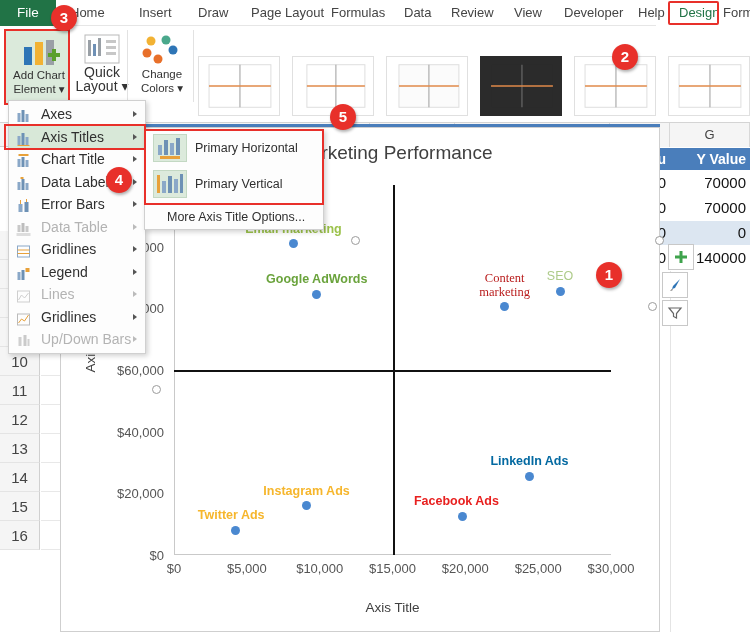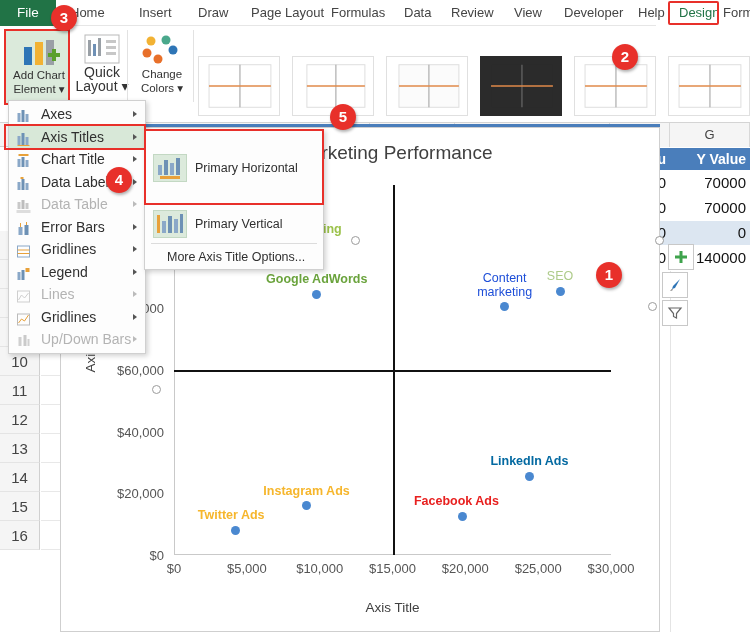--- a/index.html
+++ b/index.html
@@ -101,21 +101,21 @@
   }
 
   
   .submenu {
     position: absolute; left: 144px; top: 129px; width: 180px;
     background: #fdfdfd; border: 1px solid #d0d0d0;
     box-shadow: 2px 2px 5px rgba(0,0,0,.18); z-index: 42;
   }
   .sub-item {
     position: relative; height: 36px; line-height: 36px;
-    padding-left: 50px; font-size: 12.5px; color: #2f2f2f; margin-top: 20px;
+    padding-left: 50px; font-size: 12.5px; color: #2f2f2f;
   }
   .sub-icon {
     position: absolute; left: 8px; top: 4px; width: 34px; height: 28px;
     background: #dceadc; border: 1px solid #c3d8c3;
   }
   .sub-sep { height: 1px; background: #dcdcdc; margin: 1px 6px; }
   .sub-more { height: 24px; line-height: 24px; padding-left: 22px;
               font-size: 12.5px; color: #2f2f2f; }
   .submenu-box {
     position: absolute; left: 144px; top: 129px; width: 180px; height: 76px;
@@ -403,21 +403,21 @@
       <div class="plot-border-left"></div>
       <div class="plot-border-bottom"></div>
       <div class="quad-v"></div>
       <div class="quad-h"></div>
       <div id="dots">
           <div class="dot" style="left: 119.447px; top: 58.5833px; background: rgb(74, 136, 208);"></div>
           <div class="dlabel" style="left: 119.447px; top: 36.5833px; color: rgb(155, 194, 74);">Email marketing</div>
           <div class="dot" style="left: 142.753px; top: 109.458px; background: rgb(74, 136, 208);"></div>
           <div class="dlabel" style="left: 142.753px; top: 87.4583px; color: rgb(106, 163, 60);">Google AdWords</div>
           <div class="dot" style="left: 330.663px; top: 121.792px; background: rgb(74, 136, 208);"></div>
-          <div class="dlabel soft" style="left: 330.663px; top: 85.7917px; color: #1d4ed8; white-space: normal; width: 70px;">Content marketing</div>
+          <div class="dlabel soft" style="left: 330.663px; top: 85.7917px; color: #b91c1c; white-space: normal; width: 70px; font-family: Liberation Serif, serif;">Content marketing</div>
           <div class="dot" style="left: 386.017px; top: 106.375px; background: rgb(74, 136, 208);"></div>
           <div class="dlabel soft" style="left: 386.017px; top: 84.375px; color: rgb(174, 203, 138);">SEO</div>
           <div class="dot" style="left: 61.18px; top: 345.333px; background: rgb(74, 136, 208);"></div>
           <div class="dlabel" style="left: 57.18px; top: 323.333px; color: rgb(246, 182, 44);">Twitter Ads</div>
           <div class="dot" style="left: 132.557px; top: 320.667px; background: rgb(74, 136, 208);"></div>
           <div class="dlabel" style="left: 132.557px; top: 298.667px; color: rgb(246, 182, 44);">Instagram Ads</div>
           <div class="dot" style="left: 288.42px; top: 331.458px; background: rgb(74, 136, 208);"></div>
           <div class="dlabel" style="left: 282.42px; top: 309.458px; color: rgb(232, 32, 31);">Facebook Ads</div>
           <div class="dot" style="left: 355.427px; top: 291.375px; background: rgb(74, 136, 208);"></div>
           <div class="dlabel" style="left: 355.427px; top: 269.375px; color: #0369a1;">LinkedIn Ads</div>
@@ -487,32 +487,32 @@
               <rect x="5" y="3" width="3" height="10" fill="#6d91b5"></rect>
               <rect x="9" y="6" width="3" height="7" fill="#8aa8c8"></rect>
               <rect x="2" y="0" width="10" height="2" fill="#e8a13a"></rect>
             </svg></span><span>Chart Title</span><span class="arrow"></span></div>
         <div class="menu-item"><span class="mi-icon"><svg width="15" height="14" viewBox="0 0 14 14">
               <rect x="1" y="5" width="3" height="8" fill="#8aa8c8"></rect>
               <rect x="5" y="2" width="3" height="11" fill="#6d91b5"></rect>
               <rect x="9" y="6" width="3" height="7" fill="#8aa8c8"></rect>
               <rect x="4" y="0" width="3" height="2" fill="#e8a13a"></rect>
             </svg></span><span>Data Labels</span><span class="arrow"></span></div>
+        <div class="menu-item"><span class="mi-icon"><svg width="15" height="14" viewBox="0 0 14 14">
+              <rect x="2" y="5" width="4" height="8" fill="#8aa8c8"></rect>
+              <rect x="8" y="3" width="4" height="10" fill="#6d91b5"></rect>
+              <line x1="4" y1="1" x2="4" y2="5" stroke="#e8a13a"></line>
+              <line x1="10" y1="0" x2="10" y2="3" stroke="#e8a13a"></line>
+            </svg></span><span>Error Bars</span><span class="arrow"></span></div>
         <div class="menu-item disabled"><span class="mi-icon"><svg width="15" height="14" viewBox="0 0 14 14">
               <rect x="1" y="3" width="3" height="7" fill="#c9c9c9"></rect>
               <rect x="5" y="1" width="3" height="9" fill="#bdbdbd"></rect>
               <rect x="9" y="4" width="3" height="6" fill="#c9c9c9"></rect>
               <rect x="0" y="11" width="14" height="3" fill="#ddd"></rect>
             </svg></span><span>Data Table</span><span class="arrow"></span></div>
-        <div class="menu-item"><span class="mi-icon"><svg width="15" height="14" viewBox="0 0 14 14">
-              <rect x="2" y="5" width="4" height="8" fill="#8aa8c8"></rect>
-              <rect x="8" y="3" width="4" height="10" fill="#6d91b5"></rect>
-              <line x1="4" y1="1" x2="4" y2="5" stroke="#e8a13a"></line>
-              <line x1="10" y1="0" x2="10" y2="3" stroke="#e8a13a"></line>
-            </svg></span><span>Error Bars</span><span class="arrow"></span></div>
         <div class="menu-item"><span class="mi-icon"><svg width="15" height="14" viewBox="0 0 14 14">
               <rect x="1" y="2" width="12" height="11" fill="none" stroke="#8aa8c8"></rect>
               <line x1="1" y1="6" x2="13" y2="6" stroke="#e8a13a"></line>
               <line x1="1" y1="9.5" x2="13" y2="9.5" stroke="#e8a13a"></line>
             </svg></span><span>Gridlines</span><span class="arrow"></span></div>
         <div class="menu-item"><span class="mi-icon"><svg width="15" height="14" viewBox="0 0 14 14">
               <rect x="1" y="5" width="3" height="8" fill="#8aa8c8"></rect>
               <rect x="5" y="3" width="3" height="10" fill="#6d91b5"></rect>
               <rect x="9" y="1" width="4" height="4" fill="#e8a13a"></rect>
             </svg></span><span>Legend</span><span class="arrow"></span></div>

